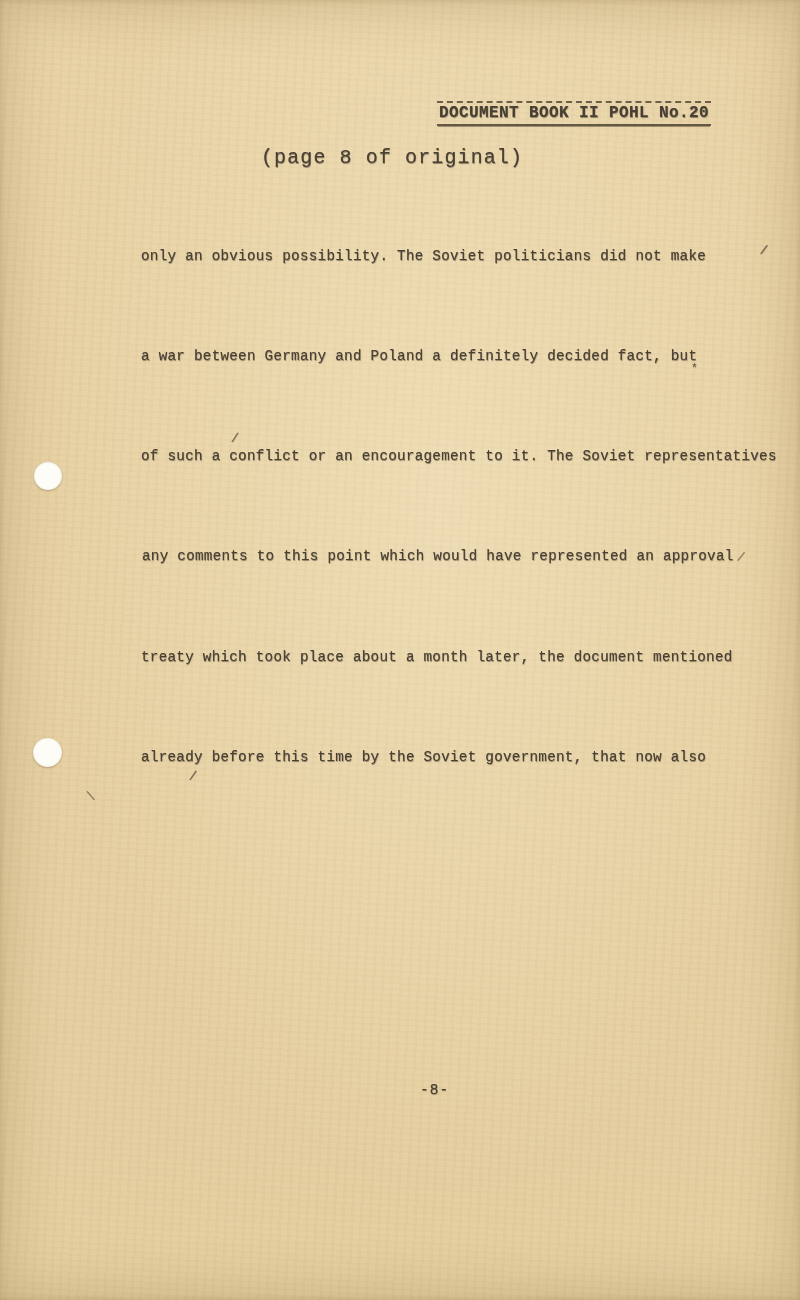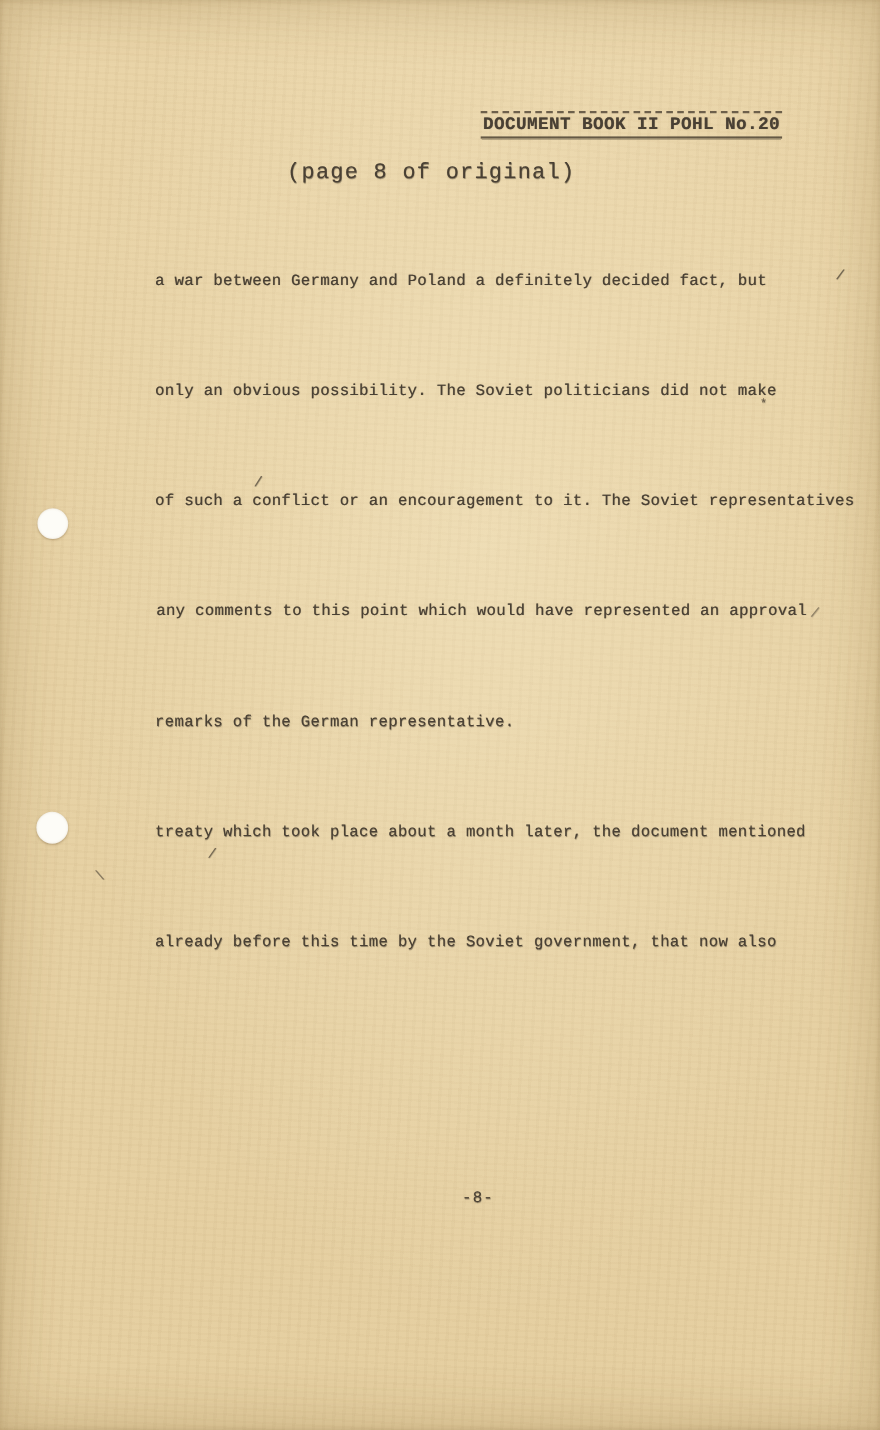--- a/index.html
+++ b/index.html
@@ -94,25 +94,24 @@
 <div class="sheet">
 
   <div class="hole hole-1"></div>
   <div class="hole hole-2"></div>
 
   <div class="doc-header ink">DOCUMENT BOOK II POHL No.20</div>
 
   <div class="page-ref ink">(page 8 of original)</div>
 
   <div class="body-text ink">
+    <div class="line">only an obvious possibility. The Soviet politicians did not make</div>
     <div class="line">a war between Germany and Poland a definitely decided fact, but</div>
-    <div class="line">only an obvious possibility. The Soviet politicians did not make</div>
     <div class="line">of such a conflict or an encouragement to it. The Soviet representatives</div>
     <div class="line">any comments to this point which would have represented an approval</div>
-    <div class="line">remarks of the German representative.</div>
     <div class="line">treaty which took place about a month later, the document mentioned</div>
     <div class="line">already before this time by the Soviet government, that now also</div>
     
     
     
     
     
     
     
     

